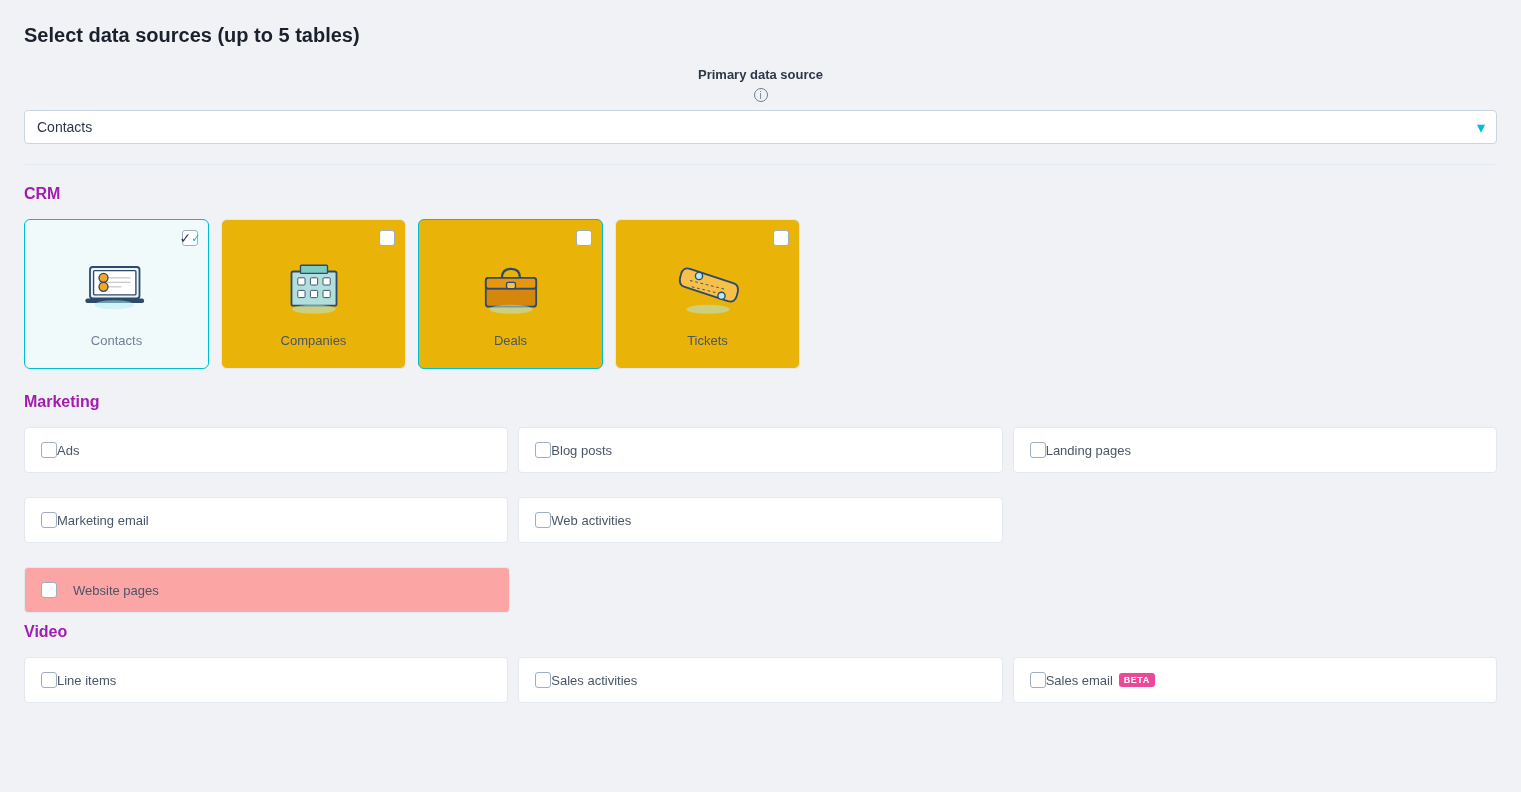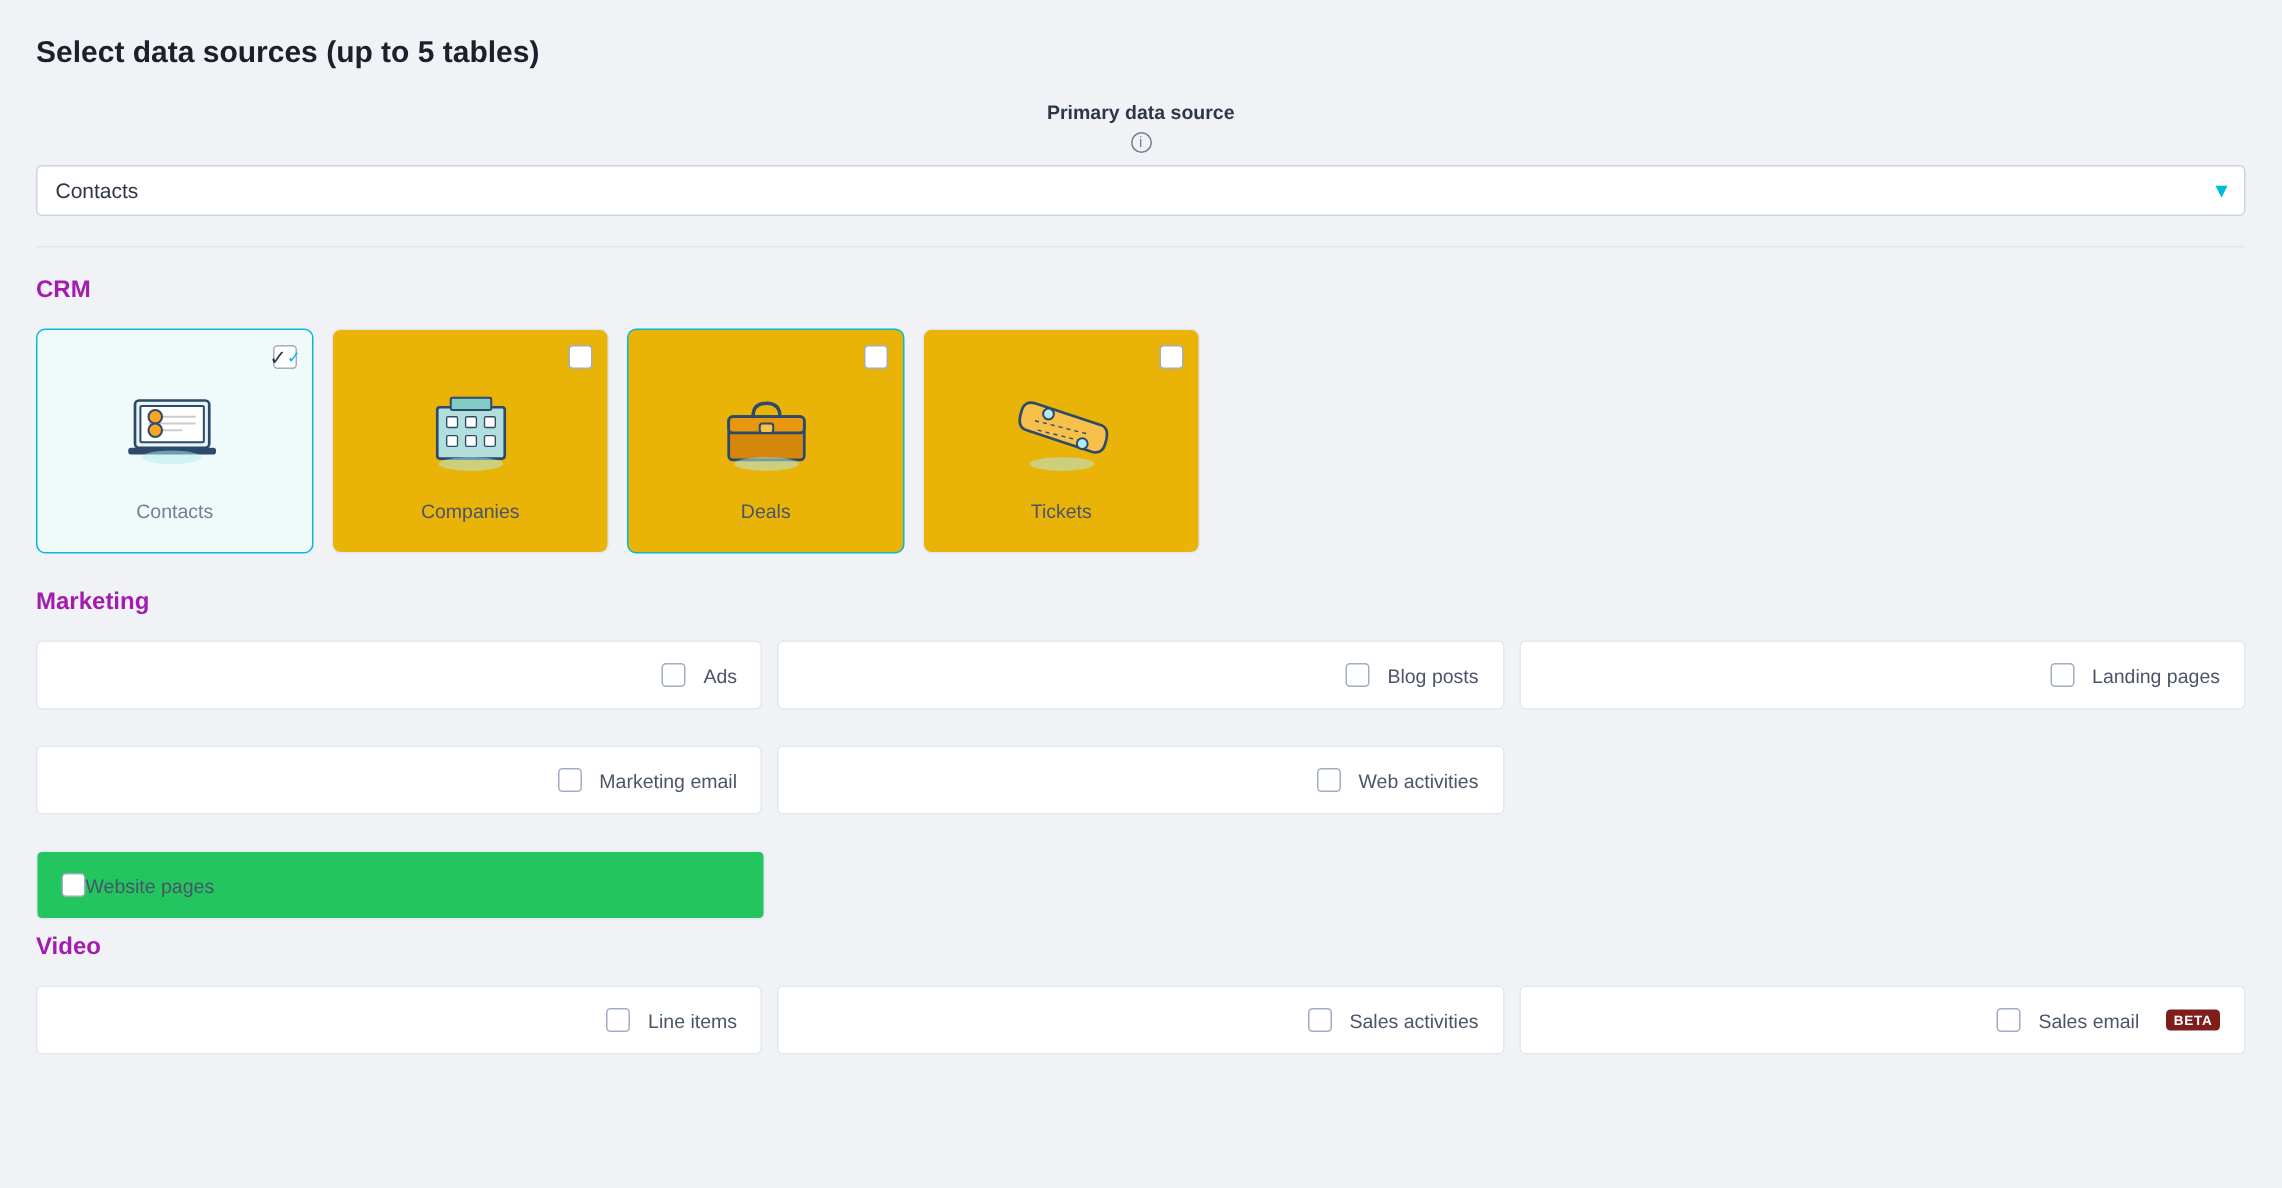--- a/index.html
+++ b/index.html
@@ -161,60 +161,58 @@
       gap: 10px;
       margin-bottom: 24px;
     }
     .list-item {
       background: #fff;
       border: 1.5px solid #e2e8f0;
       border-radius: 4px;
       padding: 14px 16px;
       display: flex;
       align-items: center;
-      gap: 12px;
       cursor: pointer;
       transition: border-color 0.15s;
-      justify-content: flex-end;
     }
     .list-item-checkbox {
       width: 16px;
       height: 16px;
       border: 1.5px solid #a0aec0;
       border-radius: 3px;
       background: #fff;
       flex-shrink: 0;
       display: flex;
       align-items: center;
       justify-content: center;
     }
     .list-item-label {
       font-size: 13px;
       color: #4a5568;
       font-weight: 500;
     }
     .beta-badge {
-      background: #7f1d1d;
+      background: #ec4899;
       color: #fff;
       font-size: 9px;
       font-weight: 700;
       padding: 2px 5px;
       border-radius: 3px;
       margin-left: 6px;
       letter-spacing: 0.5px;
       text-transform: uppercase;
     }
     .website-pages-item {
-      background: #22c55e;
+      background: #fca5a5;
       border: 1.5px solid #e2e8f0;
       border-radius: 4px;
       padding: 14px 16px;
       display: flex;
       align-items: center;
-      gap: 0;
+      gap: 16px;
       cursor: pointer;
       transition: border-color 0.15s;
       width: calc(33.33% - 5px);
     }
   </style>
 </head>
 <body>
 
 <h1 class="page-title">Select data sources (up to 5 tables)</h1>
 

